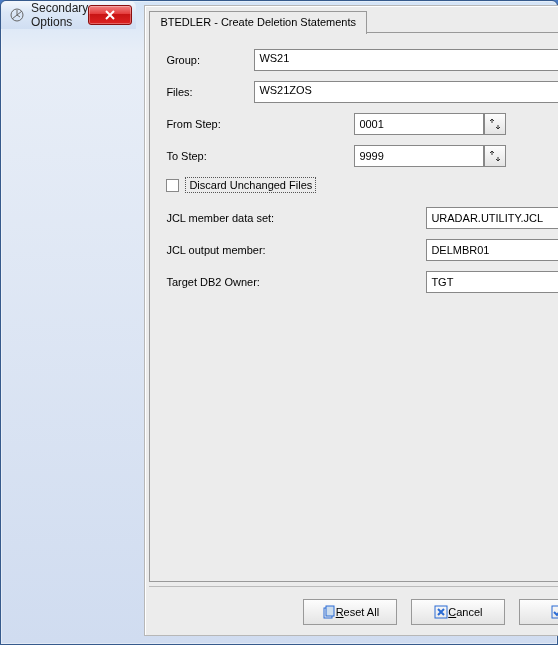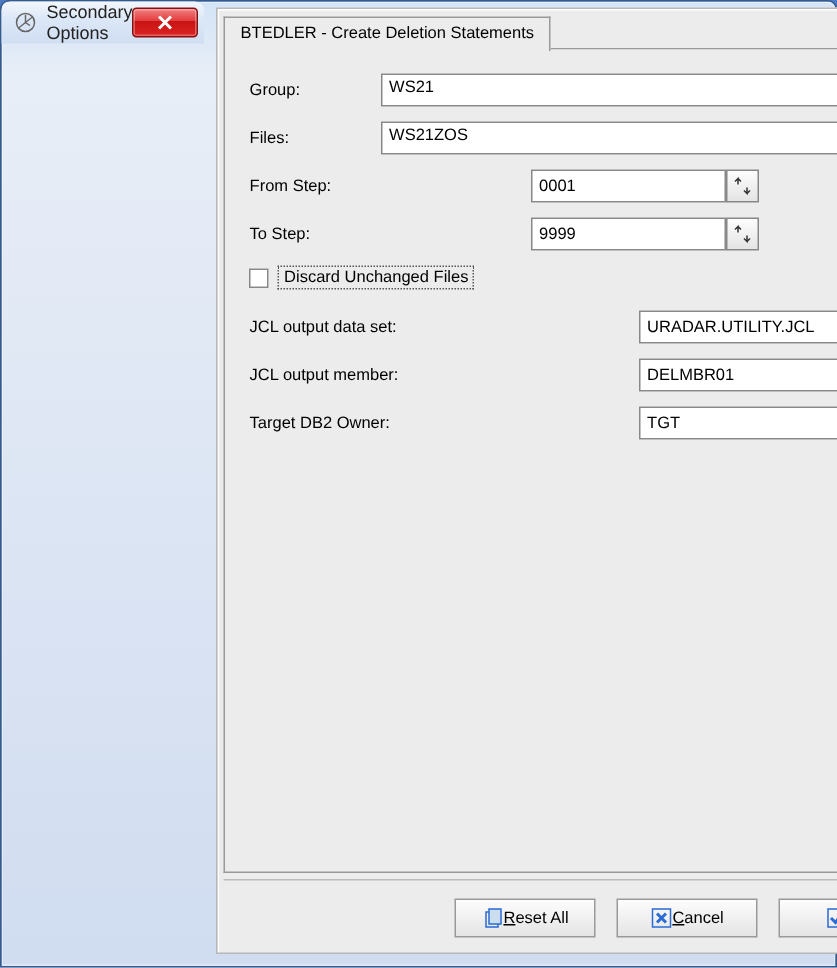--- a/index.html
+++ b/index.html
@@ -229,21 +229,21 @@
             </svg>
         </div>
       </div>
 
       <div class="chkrow">
         <div class="chkbox"></div>
         <span class="chklabel">Discard Unchanged Files</span>
       </div>
 
       <div class="txt2row">
-        <span class="label-wide">JCL output data set:</span>
+        <span class="label-wide">JCL member data set:</span>
         <input class="txt" value="URADAR.UTILITY.JCL" style="">
       </div>
 
       <div class="txt2row">
         <span class="label-wide">JCL output member:</span>
         <input class="txt" value="DELMBR01" style="">
       </div>
 
       <div class="txt2row">
         <span class="label-wide">Target DB2 Owner:</span>

